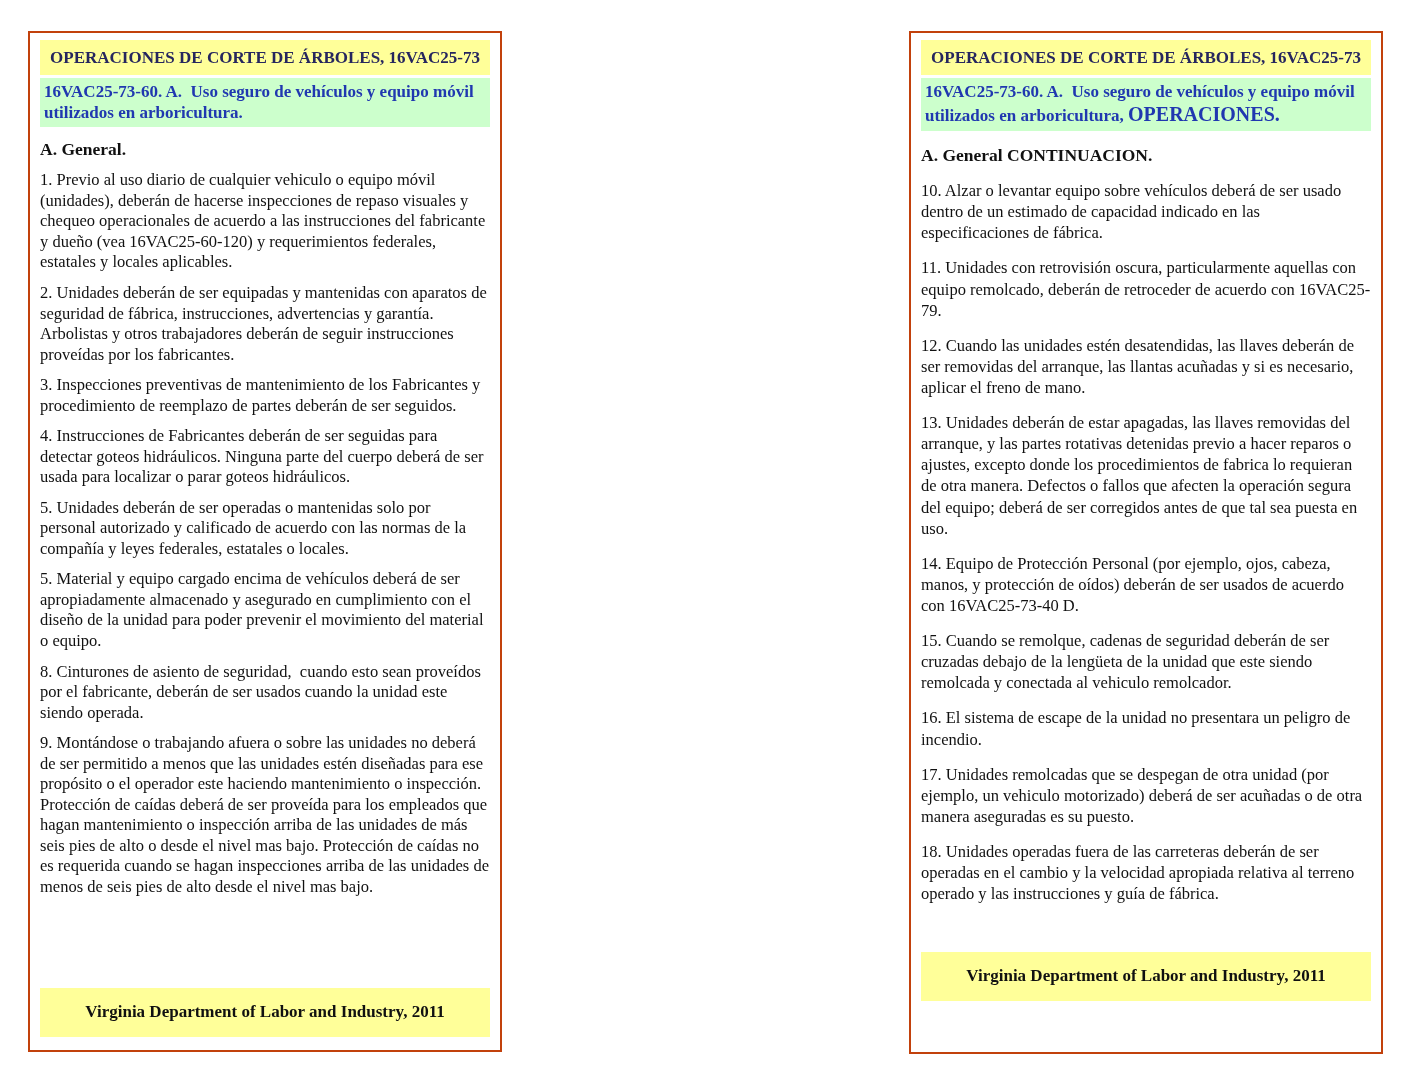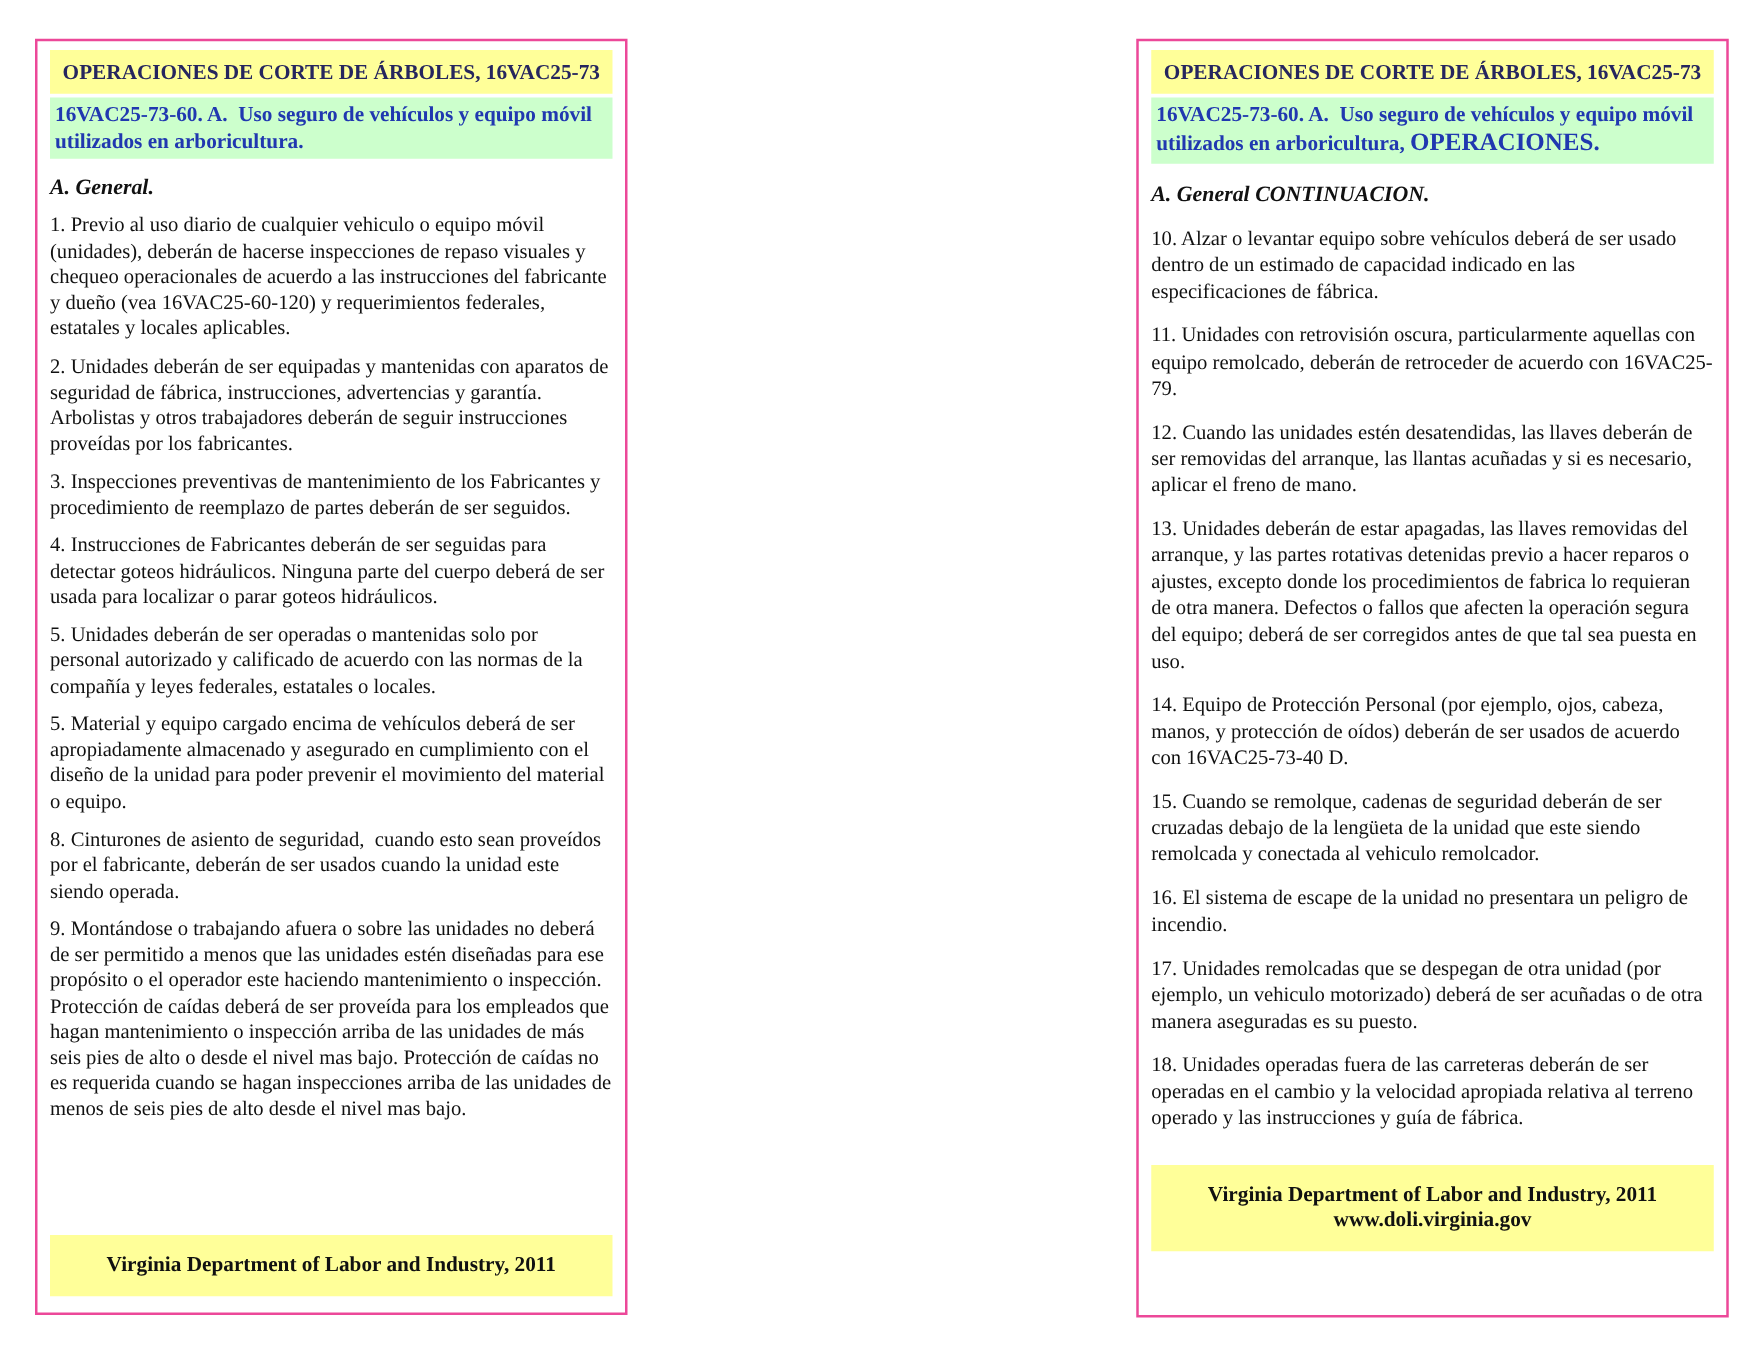--- a/index.html
+++ b/index.html
@@ -14,21 +14,21 @@
     position: relative;
     width: 1408px;
     height: 1088px;
     background: #ffffff;
     overflow: hidden;
   }
   .panel {
     position: absolute;
     top: 31px;
     background: #ffffff;
-    border: 2px solid #ec4899;
+    border: 2px solid #c2410c;
     box-sizing: border-box;
     padding: 7px 10px;
   }
   .panel-left {
     left: 28px;
     width: 474px;
     height: 1021px;
   }
   .panel-right {
     left: 909px;
@@ -54,21 +54,20 @@
     margin-top: 3px;
   }
   .subtitle-big {
     font-size: 20px;
   }
   .section-heading {
     font-weight: bold;
     font-size: 17.5px;
     color: #111111;
     margin: 12px 0 0 0;
-    font-style: italic;
   }
   .body-par {
     font-size: 16.5px;
     color: #111111;
     line-height: 1.245;
     margin: 10px 0 0 0;
   }
   .panel-right .body-par {
     line-height: 1.28;
     margin: 14px 0 0 0;
@@ -137,17 +136,16 @@
     <p class="body-par">12. Cuando las unidades estén desatendidas, las llaves deberán de ser removidas del arranque, las llantas acuñadas y si es necesario, aplicar el freno de mano.</p>
     <p class="body-par">13. Unidades deberán de estar apagadas, las llaves removidas del arranque, y las partes rotativas detenidas previo a hacer reparos o ajustes, excepto donde los procedimientos de fabrica lo requieran de otra manera. Defectos o fallos que afecten la operación segura del equipo; deberá de ser corregidos antes de que tal sea puesta en uso.</p>
     <p class="body-par">14. Equipo de Protección Personal (por ejemplo, ojos, cabeza, manos, y protección de oídos) deberán de ser usados de acuerdo con 16VAC25-73-40 D.</p>
     <p class="body-par">15. Cuando se remolque, cadenas de seguridad deberán de ser cruzadas debajo de la lengüeta de la unidad que este siendo remolcada y conectada al vehiculo remolcador.</p>
     <p class="body-par">16. El sistema de escape de la unidad no presentara un peligro de incendio.</p>
     <p class="body-par">17. Unidades remolcadas que se despegan de otra unidad (por ejemplo, un vehiculo motorizado) deberá de ser acuñadas o de otra manera aseguradas es su puesto.</p>
     <p class="body-par">18. Unidades operadas fuera de las carreteras deberán de ser operadas en el cambio y la velocidad apropiada relativa al terreno operado y las instrucciones y guía de fábrica.</p>
 
     <div class="footer-band footer-right">
       <div>Virginia Department of Labor and Industry, 2011</div>
-      <div>www.doli.virginia.gov</div>
     </div>
   </div>
 
 </div>
 
 </body></html>

